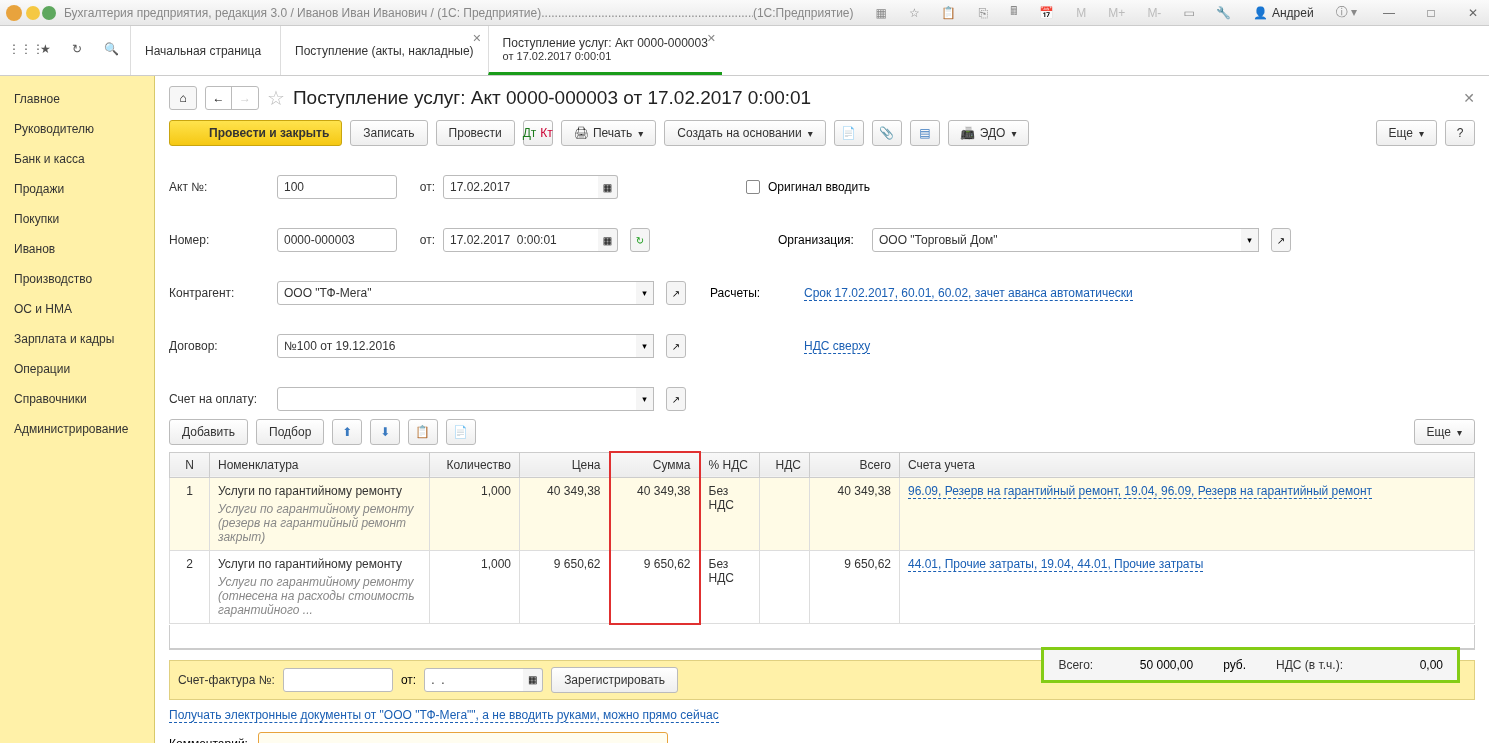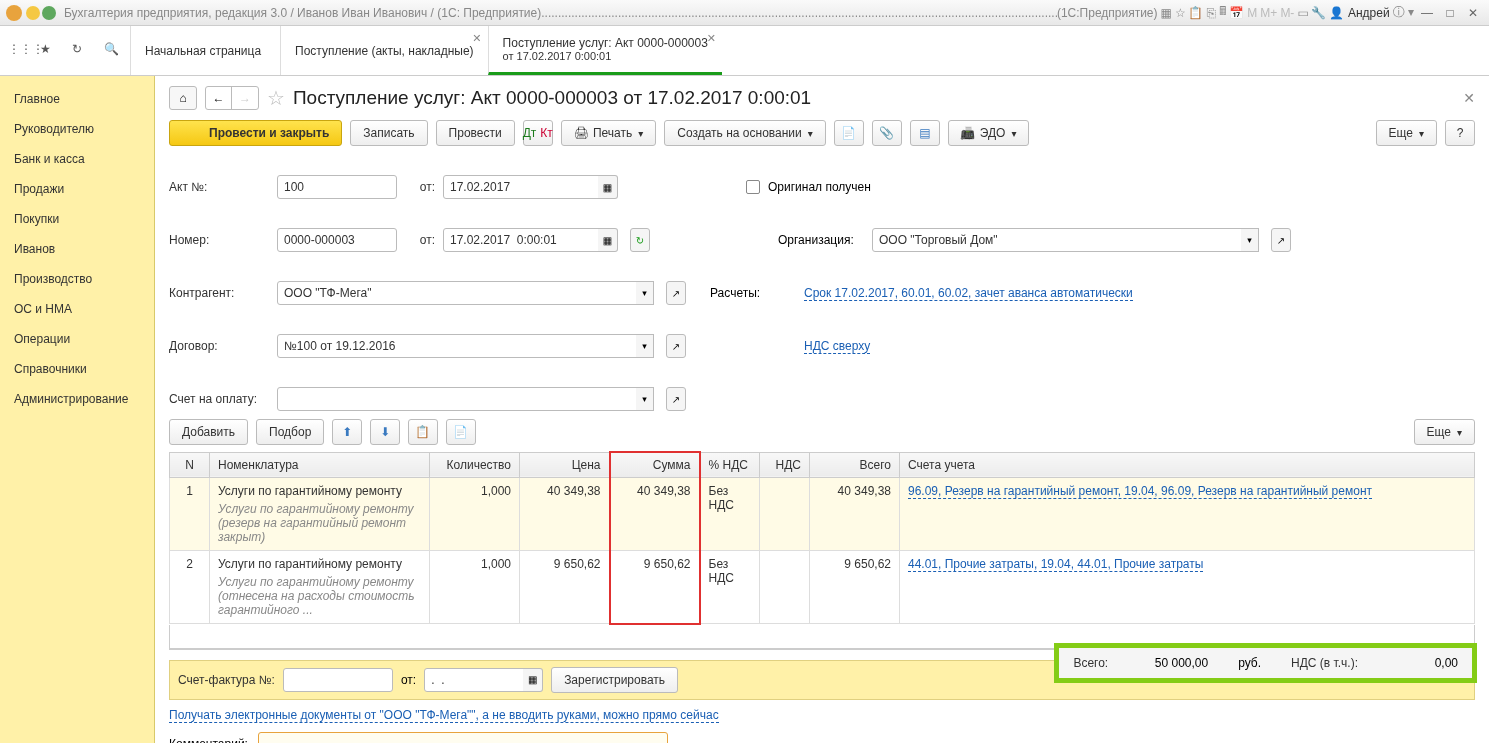--- a/index.html
+++ b/index.html
@@ -4,21 +4,21 @@
 <style>
 * { box-sizing: border-box; margin: 0; padding: 0; font-family: Arial, sans-serif; font-size: 12px; }
 body { background: #e8e8e8; width: 1489px; height: 743px; overflow: hidden; }
 
 
 .titlebar { height: 26px; background: linear-gradient(#fafafa, #e8e8e8); display: flex; align-items: center; padding: 0 6px; border-bottom: 1px solid #ccc; }
 .titlebar .logo { width: 16px; height: 16px; background: #e8a33d; border-radius: 8px; margin-right: 4px; }
 .titlebar .circ { width: 14px; height: 14px; border-radius: 7px; background: #f5c842; margin-right: 2px; }
 .titlebar .circ.dn { background: #5ea85e; }
 .titlebar .caption { color: #888; margin-left: 6px; flex: 1; white-space: nowrap; overflow: hidden; }
-.titlebar .right { display: flex; align-items: center; gap: 3px; color: #888; }
+.titlebar .right { display: flex; align-items: center; gap: 22px; color: #888; }
 .titlebar .right span { cursor: pointer; }
 .titlebar .user { color: #333; }
 .titlebar .winbtn { width: 20px; text-align: center; color: #666; cursor: pointer; }
 
 
 .toprow { height: 50px; background: #fff; border-bottom: 1px solid #ccc; display: flex; align-items: stretch; }
 .toprow .quick { display: flex; align-items: center; padding: 0 8px; gap: 14px; }
 .toprow .quick .qicon { width: 18px; height: 18px; color: #555; cursor: pointer; }
 .toprow .tab { border-left: 1px solid #ddd; padding: 8px 14px; display: flex; flex-direction: column; justify-content: center; position: relative; min-width: 150px; cursor: pointer; }
 .toprow .tab.active { border-bottom: 3px solid #1a9c1a; }
@@ -84,21 +84,21 @@
 .tbl th.highlight-top { border-top: 2px solid #e03030 !important; border-left: 2px solid #e03030 !important; border-right: 2px solid #e03030 !important; }
 .tbl tr.lastrow td.highlight-bot { border-bottom: 2px solid #e03030 !important; }
 .tblwrap { border-bottom: 1px solid #ccc; }
 .tblempty { height: 24px; border: 1px solid #ccc; border-top: none; }
 
 
 .sfrow { background: #fff1a8; border: 1px solid #e0d080; padding: 6px 8px; display: flex; align-items: center; gap: 8px; margin-top: 10px; }
 .sfrow .lbl { color: #333; }
 .sfrow .input { background: #fff; }
 
-.totalsbox { position: absolute; right: 12px; bottom: 60px; background: #f5f5f5; border: 5px solid #84cc16; padding: 8px 14px; display: flex; gap: 30px; align-items: center; }
+.totalsbox { position: absolute; right: 29px; bottom: 60px; background: #f5f5f5; border: 3px solid #84cc16; padding: 8px 14px; display: flex; gap: 30px; align-items: center; }
 .totalsbox .lbl { color: #333; }
 .totalsbox .val { text-align: right; min-width: 70px; }
 
 .linkrow { margin-top: 8px; }
 .cmtrow { display: flex; align-items: center; margin-top: 10px; gap: 10px; }
 .cmtrow .input { width: 410px; border: 1px solid #e8a33d; background: #fffdf0; }
 </style>
 </head>
 <body>
 
@@ -153,20 +153,21 @@
 
   <div class="sidebar">
     <div class="navitem">Главное</div>
     <div class="navitem">Руководителю</div>
     <div class="navitem">Банк и касса</div>
     <div class="navitem">Продажи</div>
     <div class="navitem">Покупки</div>
     <div class="navitem">Иванов</div>
     <div class="navitem">Производство</div>
     <div class="navitem">ОС и НМА</div>
+    <div class="navitem">Зарплата и кадры</div>
     <div class="navitem">Операции</div>
     <div class="navitem">Справочники</div>
     <div class="navitem">Администрирование</div>
   </div>
 
   <div class="content">
 
     <div class="dochead">
       <span class="btn-home">⌂</span>
       <span class="navbtns">
@@ -203,21 +204,21 @@
     <div class="formrow">
       <span class="lbl">Акт №:</span>
       <input class="input w100" value="100" style="">
       <span class="lbl2">от:</span>
       <div style="display:flex">
         <input class="input w160" style="border-radius: 3px 0px 0px 3px;" value="17.02.2017">
         <span class="calbtn">▦</span>
       </div>
       <div class="formright">
         <span class="chk"></span>
-        <span>Оригинал получен</span>
+        <span>Оригинал вводить</span>
       </div>
     </div>
 
     <div class="formrow">
       <span class="lbl">Номер:</span>
       <input class="input w100" value="0000-000003" style="">
       <span class="lbl2">от:</span>
       <div style="display:flex">
         <input class="input w160" style="border-radius: 3px 0px 0px 3px;" value="17.02.2017  0:00:01">
         <span class="calbtn">▦</span>

